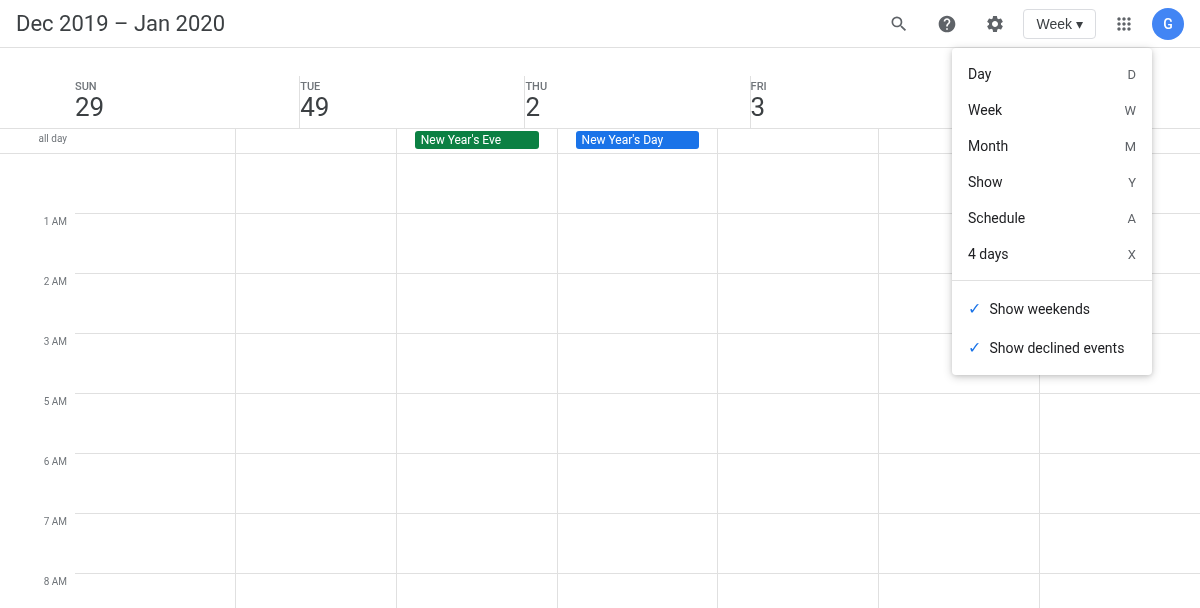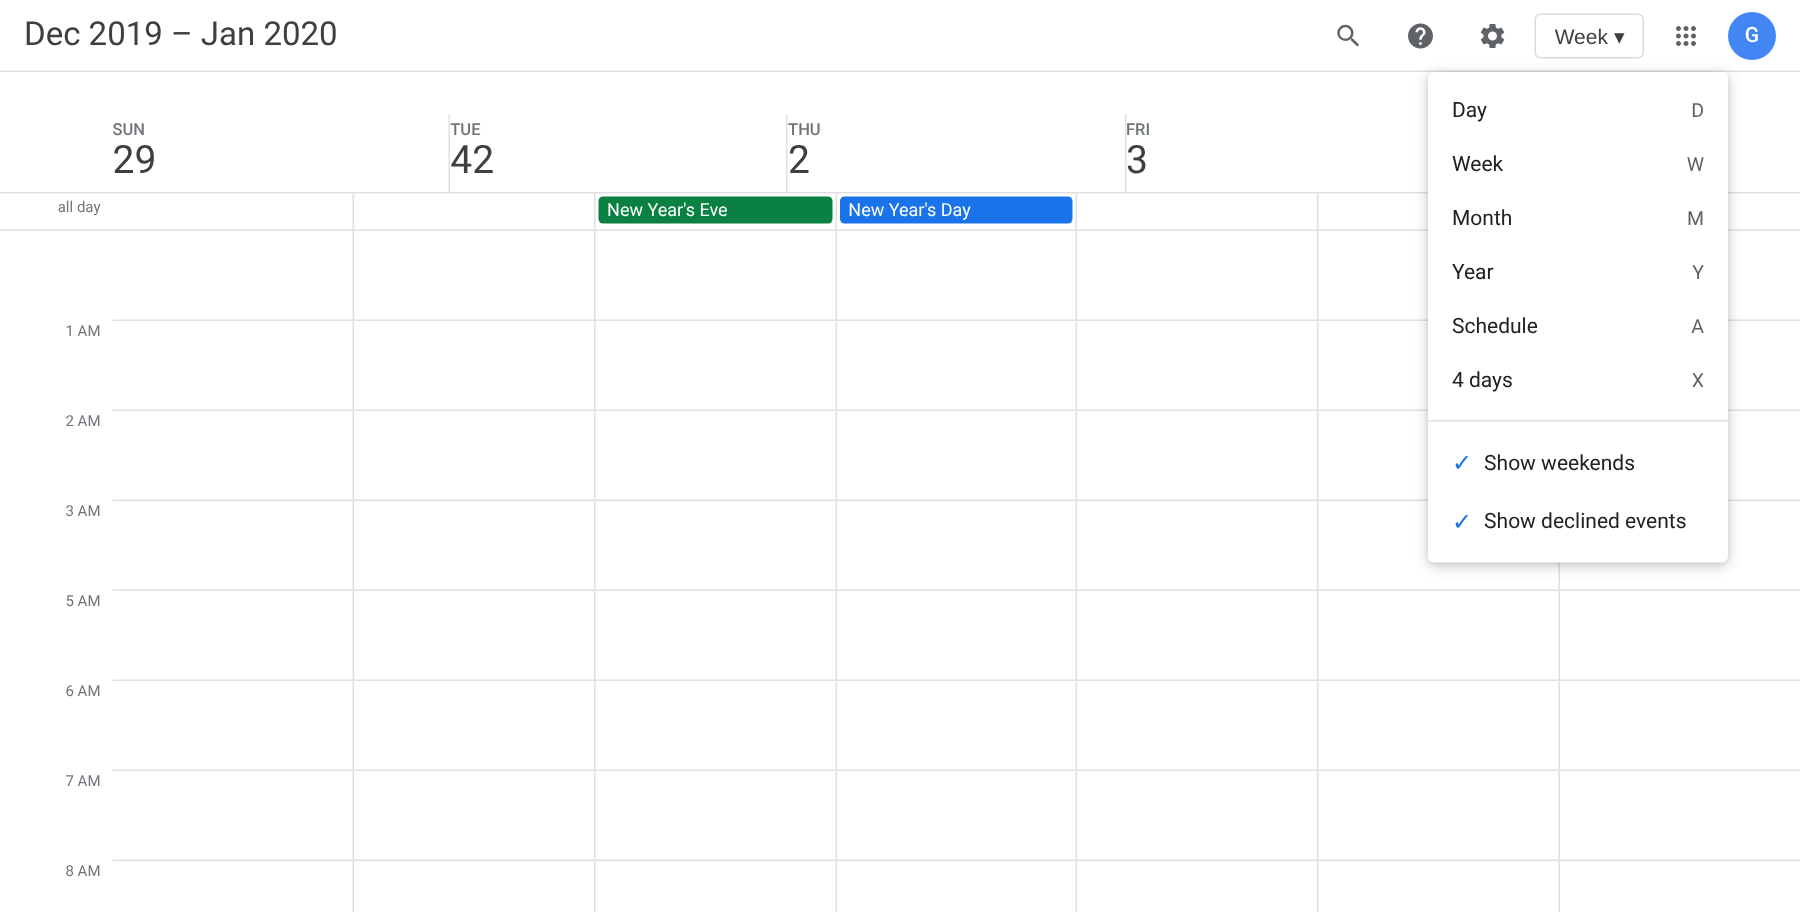--- a/index.html
+++ b/index.html
@@ -68,21 +68,21 @@
     .day-num { font-size: 26px; color: #3c4043; font-weight: 400; line-height: 1.1; }
 
     
     .allday-row { display: flex; border-bottom: 1px solid #e0e0e0; }
     .allday-time { width: 75px; flex-shrink: 0; }
     .allday-cols { display: flex; flex: 1; }
     .allday-col {
       flex: 1;
       border-left: 1px solid #e0e0e0;
       min-height: 24px;
-      padding: 2px 2px;
+      padding: 2px 18px;
       position: relative;
     }
     .allday-col:first-child { border-left: none; }
     .allday-event {
       border-radius: 3px;
       padding: 2px 6px;
       font-size: 12px;
       color: #fff;
       white-space: nowrap;
       overflow: hidden;
@@ -186,21 +186,21 @@
   <div style="width:100%; display:flex; flex-direction:column;">
     <div class="day-header-row">
       <div class="time-header"></div>
       <div class="day-headers" id="day-headers-container">
           <div class="day-col-header">
     <div class="day-name">SUN</div>
     <div class="day-num">29</div>
   </div>
           <div class="day-col-header">
     <div class="day-name">TUE</div>
-    <div class="day-num">42</div>
+    <div class="day-num">49</div>
   </div>
           <div class="day-col-header">
     <div class="day-name">THU</div>
     <div class="day-num">2</div>
   </div>
           <div class="day-col-header">
     <div class="day-name">FRI</div>
     <div class="day-num">3</div>
   </div>
           <div class="day-col-header">
@@ -329,21 +329,21 @@
   </div>
     <div class="menu-item">
     <span>Week</span>
     <span class="shortcut">W</span>
   </div>
     <div class="menu-item">
     <span>Month</span>
     <span class="shortcut">M</span>
   </div>
     <div class="menu-item">
-    <span>Year</span>
+    <span>Show</span>
     <span class="shortcut">Y</span>
   </div>
     <div class="menu-item">
     <span>Schedule</span>
     <span class="shortcut">A</span>
   </div>
     <div class="menu-item">
     <span>4 days</span>
     <span class="shortcut">X</span>
   </div>

